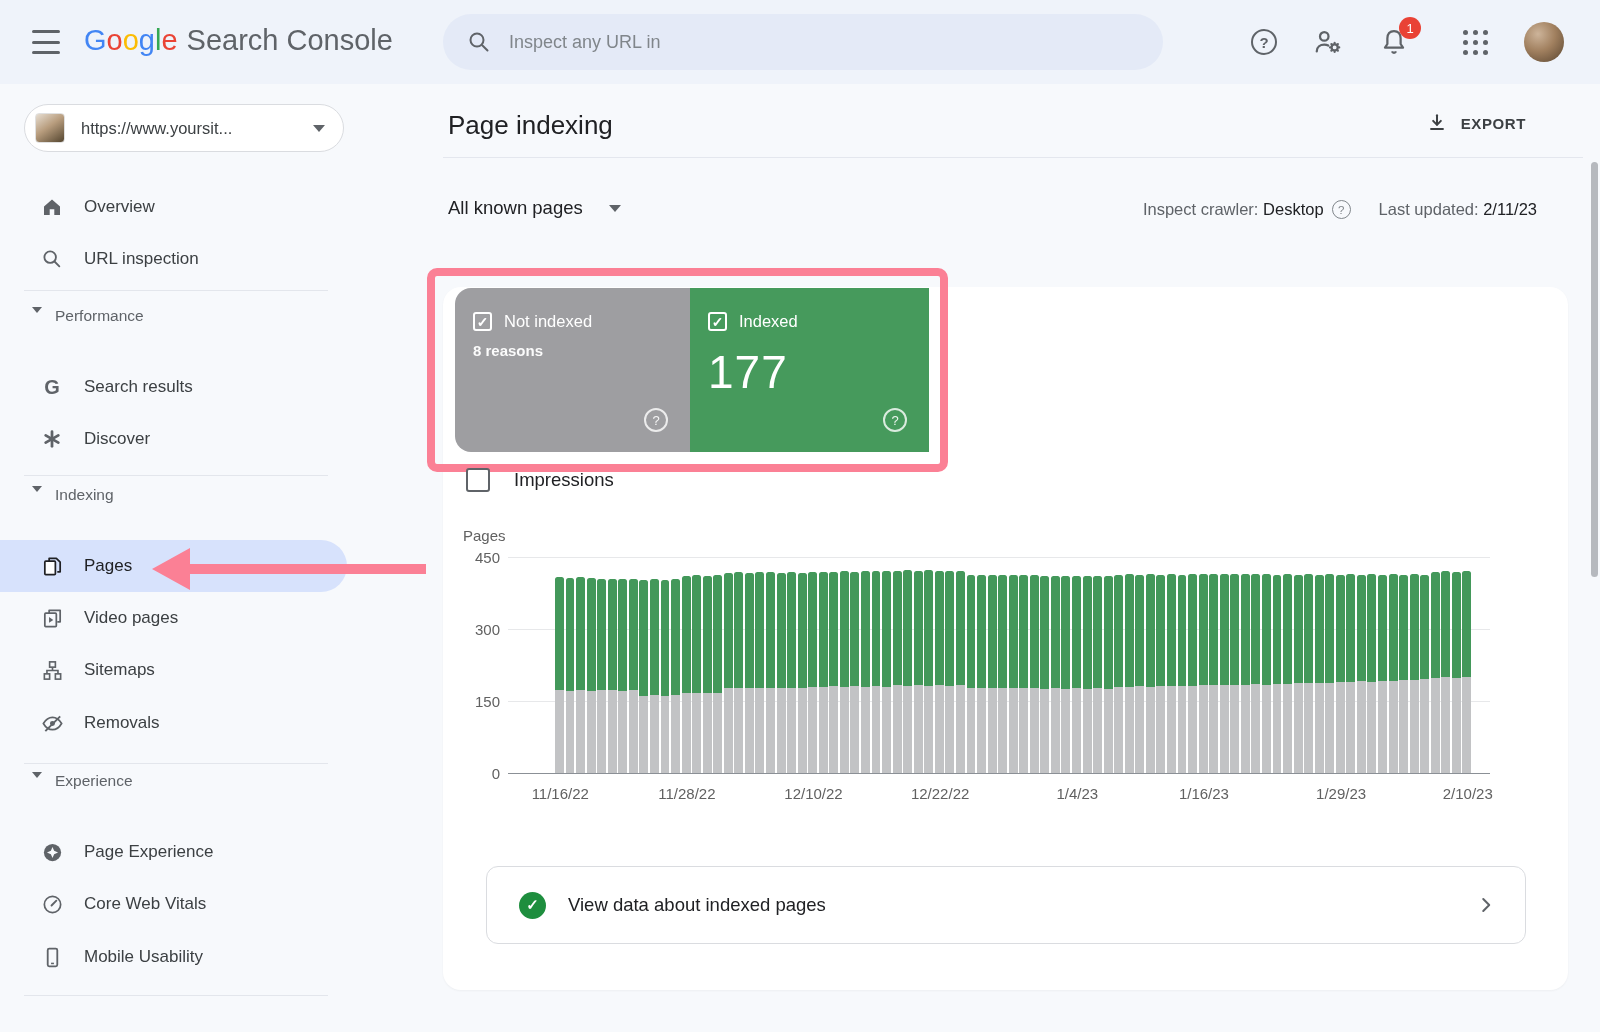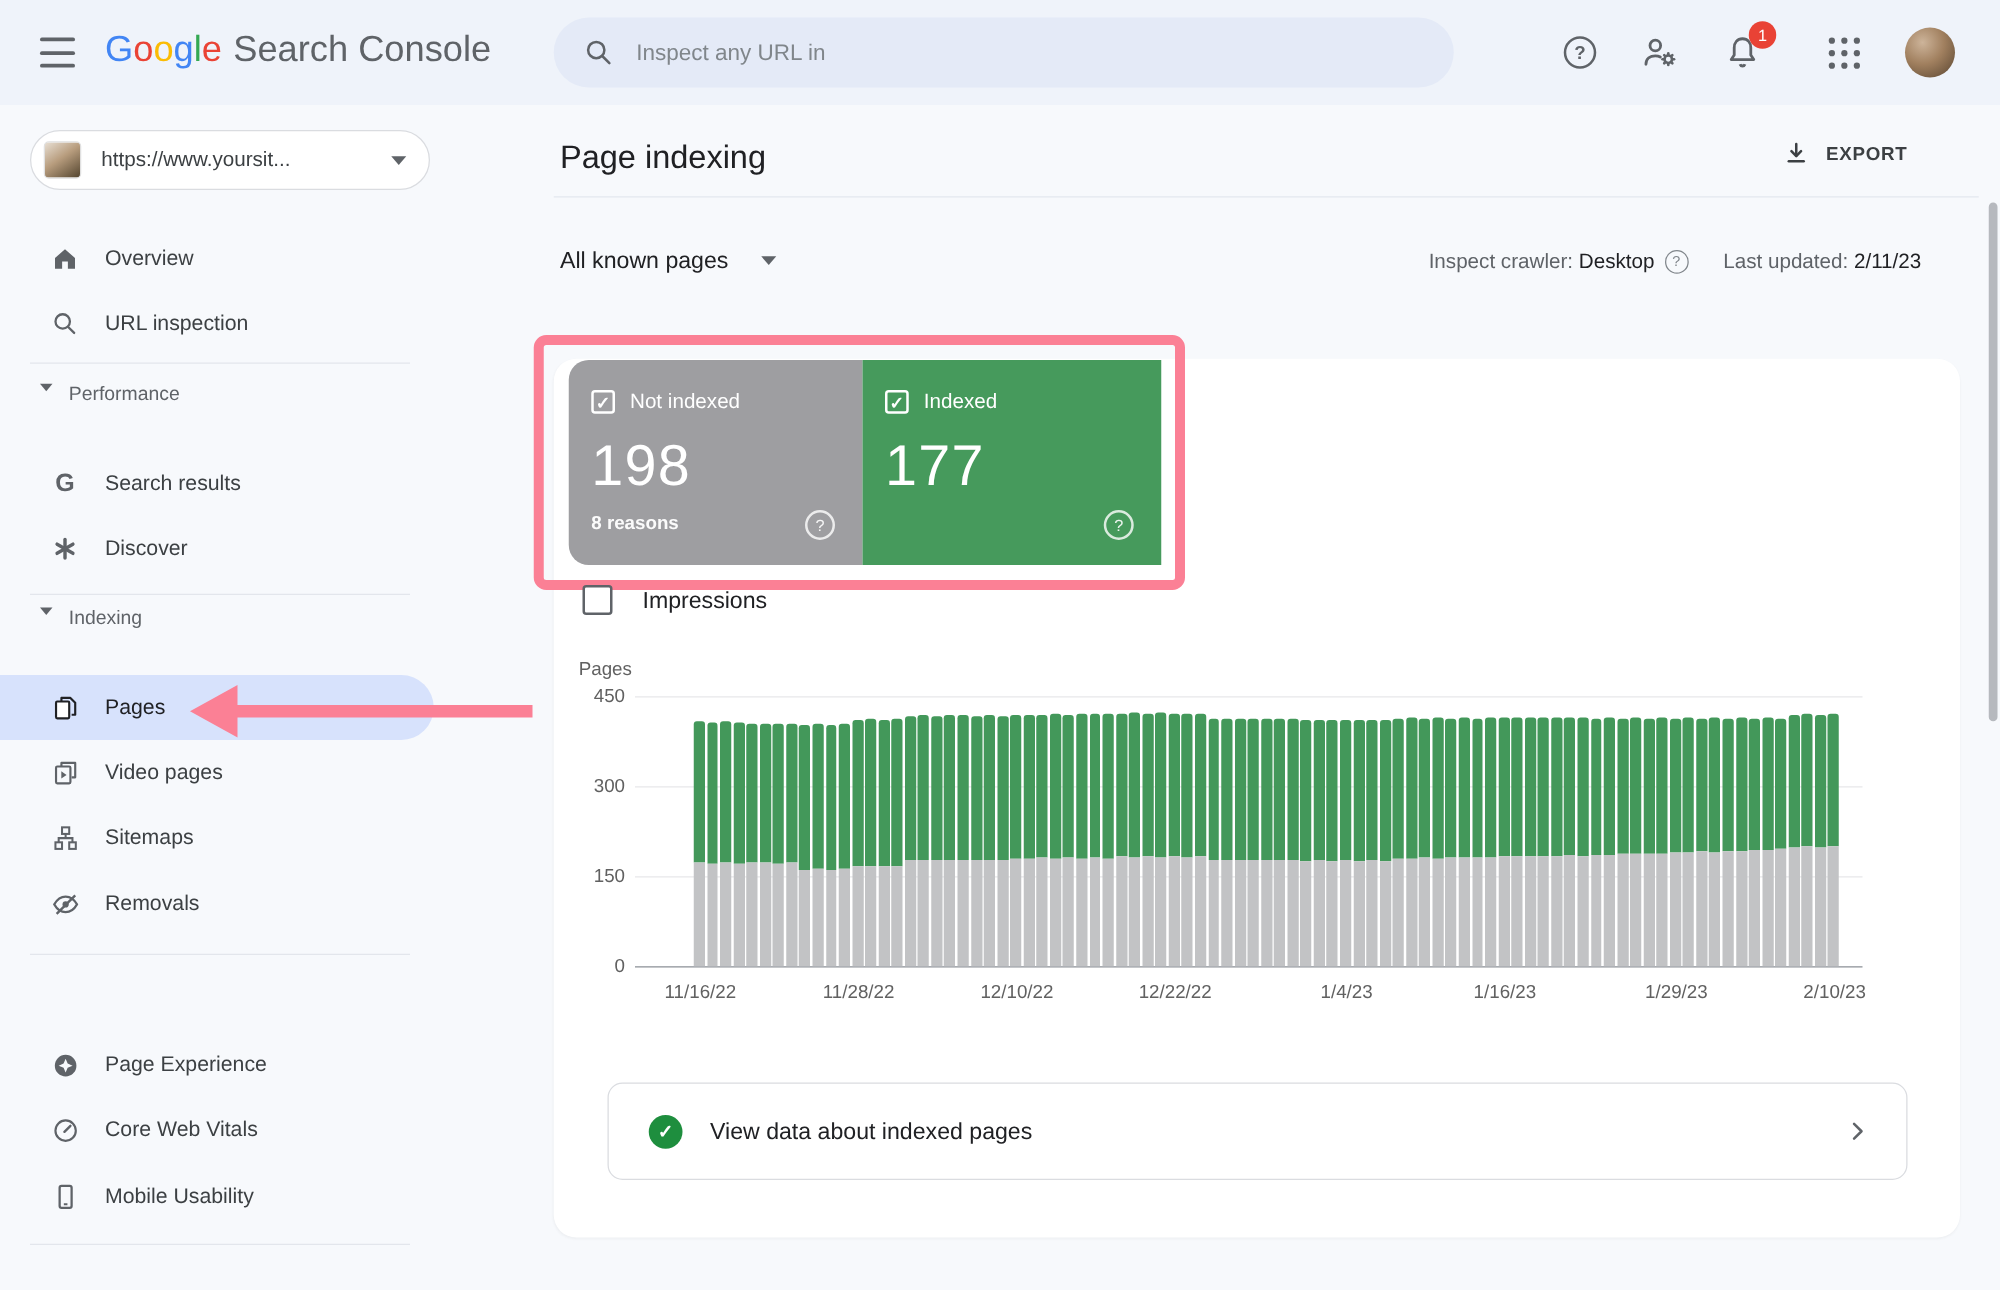--- a/index.html
+++ b/index.html
@@ -239,20 +239,24 @@
             <path d="M2.5 12 C5 7.6 8.4 5.5 12 5.5 s7 2.1 9.5 6.5 c-2.5 4.4-5.9 6.5-9.5 6.5 s-7-2.1-9.5-6.5z" fill="none" stroke="#5f6368" stroke-width="1.8"></path>
             <circle cx="12" cy="12" r="2.6" fill="#5f6368"></circle>
             <line x1="4.5" y1="20" x2="20" y2="4.5" stroke="#5f6368" stroke-width="2"></line>
           </svg>
         </span>
       <span class="lbl">Removals</span>
     </div>
 
     <div class="sb-div" style="top:679px"></div>
 
+    <div class="sec-head" style="top:688px">
+      <span class="caret"></span>
+      <span class="lbl">Experience</span>
+    </div>
     <div class="nav-item" style="top:742px">
       <span class="ico">
           <svg width="23" height="23" viewBox="0 0 24 24">
             <circle cx="12" cy="12" r="9" fill="#5f6368"></circle>
             <path d="M12 6.2 L13.7 10.3 L17.8 12 L13.7 13.7 L12 17.8 L10.3 13.7 L6.2 12 L10.3 10.3 Z" fill="#f7f9fc"></path>
           </svg>
         </span>
       <span class="lbl">Page Experience</span>
     </div>
     <div class="nav-item" style="top:794px">
@@ -306,21 +310,20 @@
     <b>2/11/23</b>
   </div>
 
   <div class="panel"></div>
 
   <div class="card gray">
     <div class="card-top">
       <span class="cbx">✓</span>
       <span class="card-label">Not indexed</span>
     </div>
-    <div class="card-num">198</div>
     <div class="card-sub">8 reasons</div>
     <div class="card-q">?</div>
   </div>
   <div class="card green">
     <div class="card-top">
       <span class="cbx">✓</span>
       <span class="card-label">Indexed</span>
     </div>
     <div class="card-num">177</div>
     <div class="card-q">?</div>

